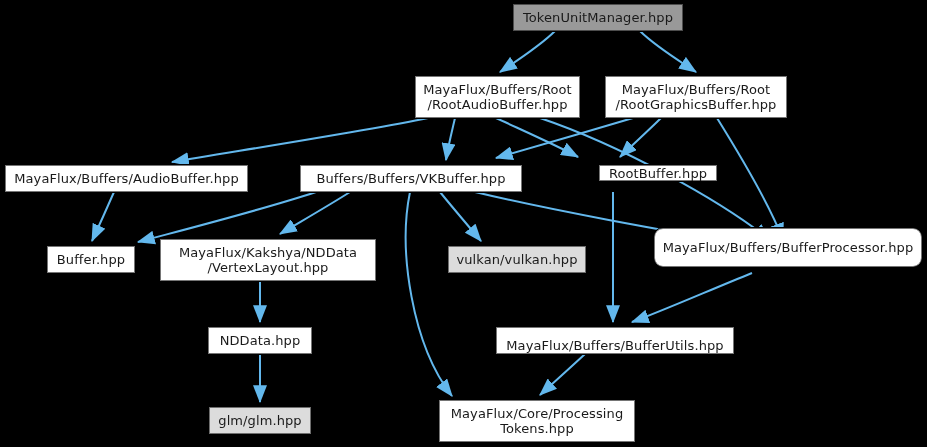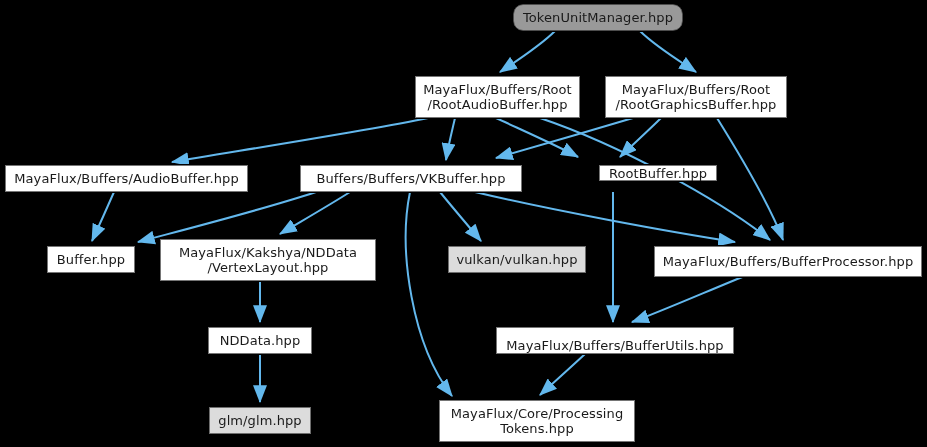--- a/index.html
+++ b/index.html
@@ -37,21 +37,20 @@
     color: #1a1a1a;
     font-size: 13px;
     line-height: 15px;
     letter-spacing: 0.1px;
     white-space: pre-line;
     z-index: 5;
   }
   .node.shade-root {
     background: #999999;
     border-color: #4d4d4d;
-    border-radius: 10px;
   }
   .node.shade-external {
     background: #dcdcdc;
     border-color: #6e6e6e;
   }
   .node-label {
     display: block;
     width: 100%;
     padding: 0 4px;
     box-sizing: border-box;
@@ -96,20 +95,20 @@
 /RootAudioBuffer.hpp</span></div>
       <div class="node" style="left: 605px; top: 76px; width: 182px; height: 42px;"><span class="node-label">MayaFlux/Buffers/Root
 /RootGraphicsBuffer.hpp</span></div>
       <div class="node" style="left: 5px; top: 165px; width: 243px; height: 27px;"><span class="node-label">MayaFlux/Buffers/AudioBuffer.hpp</span></div>
       <div class="node" style="left: 300px; top: 165px; width: 222px; height: 27px;"><span class="node-label">Buffers/Buffers/VKBuffer.hpp</span></div>
       <div class="node" style="left: 555px; top: 165px; width: 118px; height: 16px; margin-left: 44px;"><span class="node-label">RootBuffer.hpp</span></div>
       <div class="node" style="left: 47px; top: 246px; width: 88px; height: 27px;"><span class="node-label">Buffer.hpp</span></div>
       <div class="node" style="left: 160px; top: 239px; width: 216px; height: 42px;"><span class="node-label">MayaFlux/Kakshya/NDData
 /VertexLayout.hpp</span></div>
       <div class="node shade-external" style="left: 448px; top: 246px; width: 138px; height: 27px;"><span class="node-label">vulkan/vulkan.hpp</span></div>
-      <div class="node" style="left: 654px; top: 246px; width: 268px; height: 31px;"><span class="node-label">MayaFlux/Buffers/BufferProcessor.hpp</span></div>
+      <div class="node" style="left: 654px; top: 228px; width: 268px; height: 39px; border-radius: 9px;"><span class="node-label">MayaFlux/Buffers/BufferProcessor.hpp</span></div>
       <div class="node" style="left: 208px; top: 327px; width: 104px; height: 27px;"><span class="node-label">NDData.hpp</span></div>
       <div class="node" style="left: 496px; top: 327px; width: 238px; height: 27px; align-items: flex-end;"><span class="node-label">MayaFlux/Buffers/BufferUtils.hpp</span></div>
       <div class="node shade-external" style="left: 209px; top: 407px; width: 102px; height: 27px;"><span class="node-label">glm/glm.hpp</span></div>
       <div class="node" style="left: 427px; top: 400px; width: 196px; height: 42px; margin-left: 12px;"><span class="node-label">MayaFlux/Core/Processing
 Tokens.hpp</span></div>
     </div>
 </div>
 
 </body></html>

